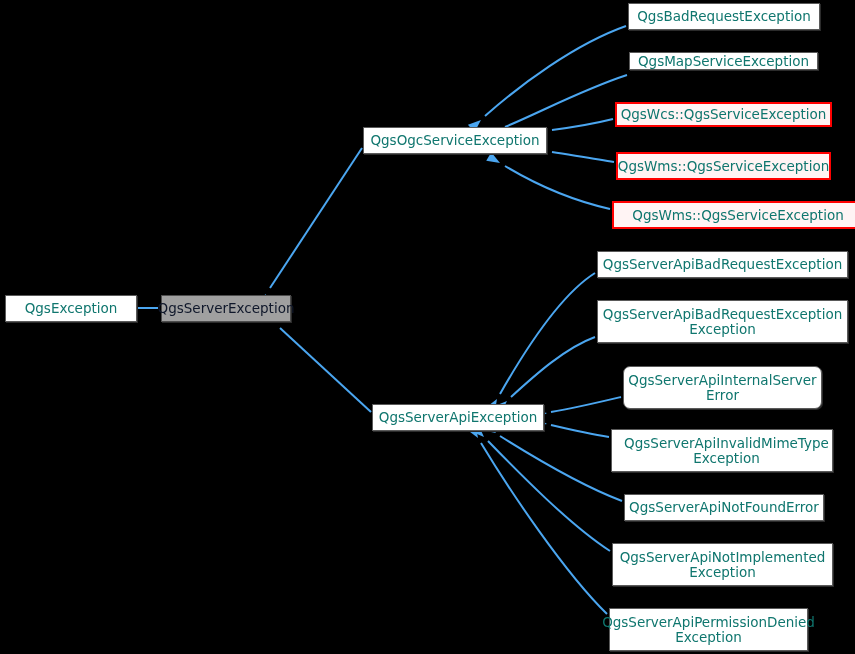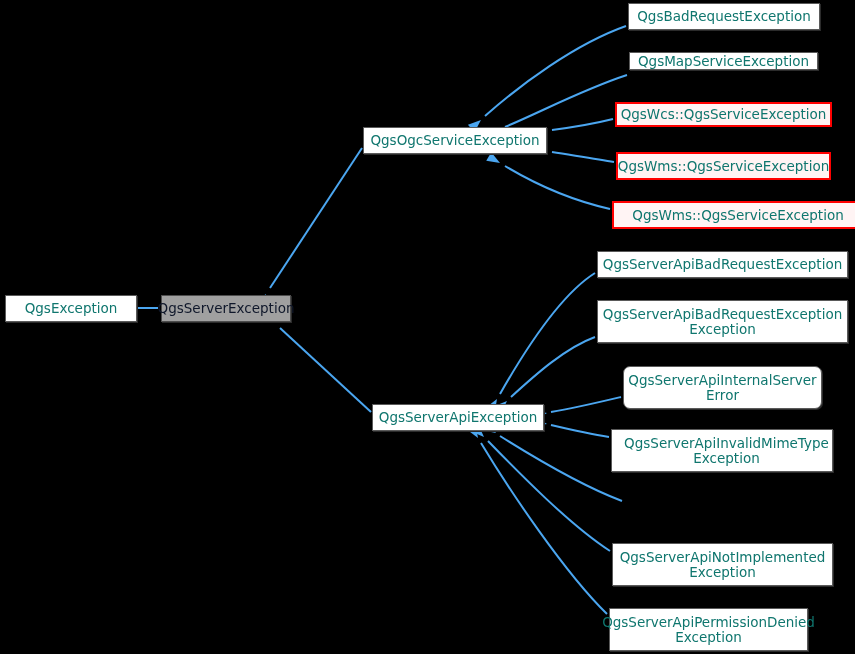--- a/index.html
+++ b/index.html
@@ -112,20 +112,21 @@
 
   <div class="node" id="n-qgsserverapiimproperlyconfiguredexception" style="left: 597px; top: 300px; width: 251px; height: 43px;">QgsServerApiBadRequestException
 Exception</div>
 
   <div class="node" id="n-qgsserverapiinternalservererror" style="left: 623px; top: 366px; width: 199px; height: 43px; border-radius: 7px;">QgsServerApiInternalServer
 Error</div>
 
   <div class="node" id="n-qgsserverapiinvalidmimetypeexception" style="left: 611px; top: 429px; width: 222px; height: 43px; padding-left: 12px;">QgsServerApiInvalidMimeType
 Exception</div>
 
+  <div class="node" id="n-qgsserverapinotfounderror" style="left: 624px; top: 494px; width: 200px; height: 27px;">QgsServerApiNotFoundError</div>
 
   <div class="node" id="n-qgsserverapinotimplementedexception" style="left: 612px; top: 543px; width: 221px; height: 43px;">QgsServerApiNotImplemented
 Exception</div>
 
   <div class="node" id="n-qgsserverapipermissiondeniedexception" style="left: 609px; top: 608px; width: 199px; height: 43px;">QgsServerApiPermissionDenied
 Exception</div>
 
 </div>
 
 </body></html>

